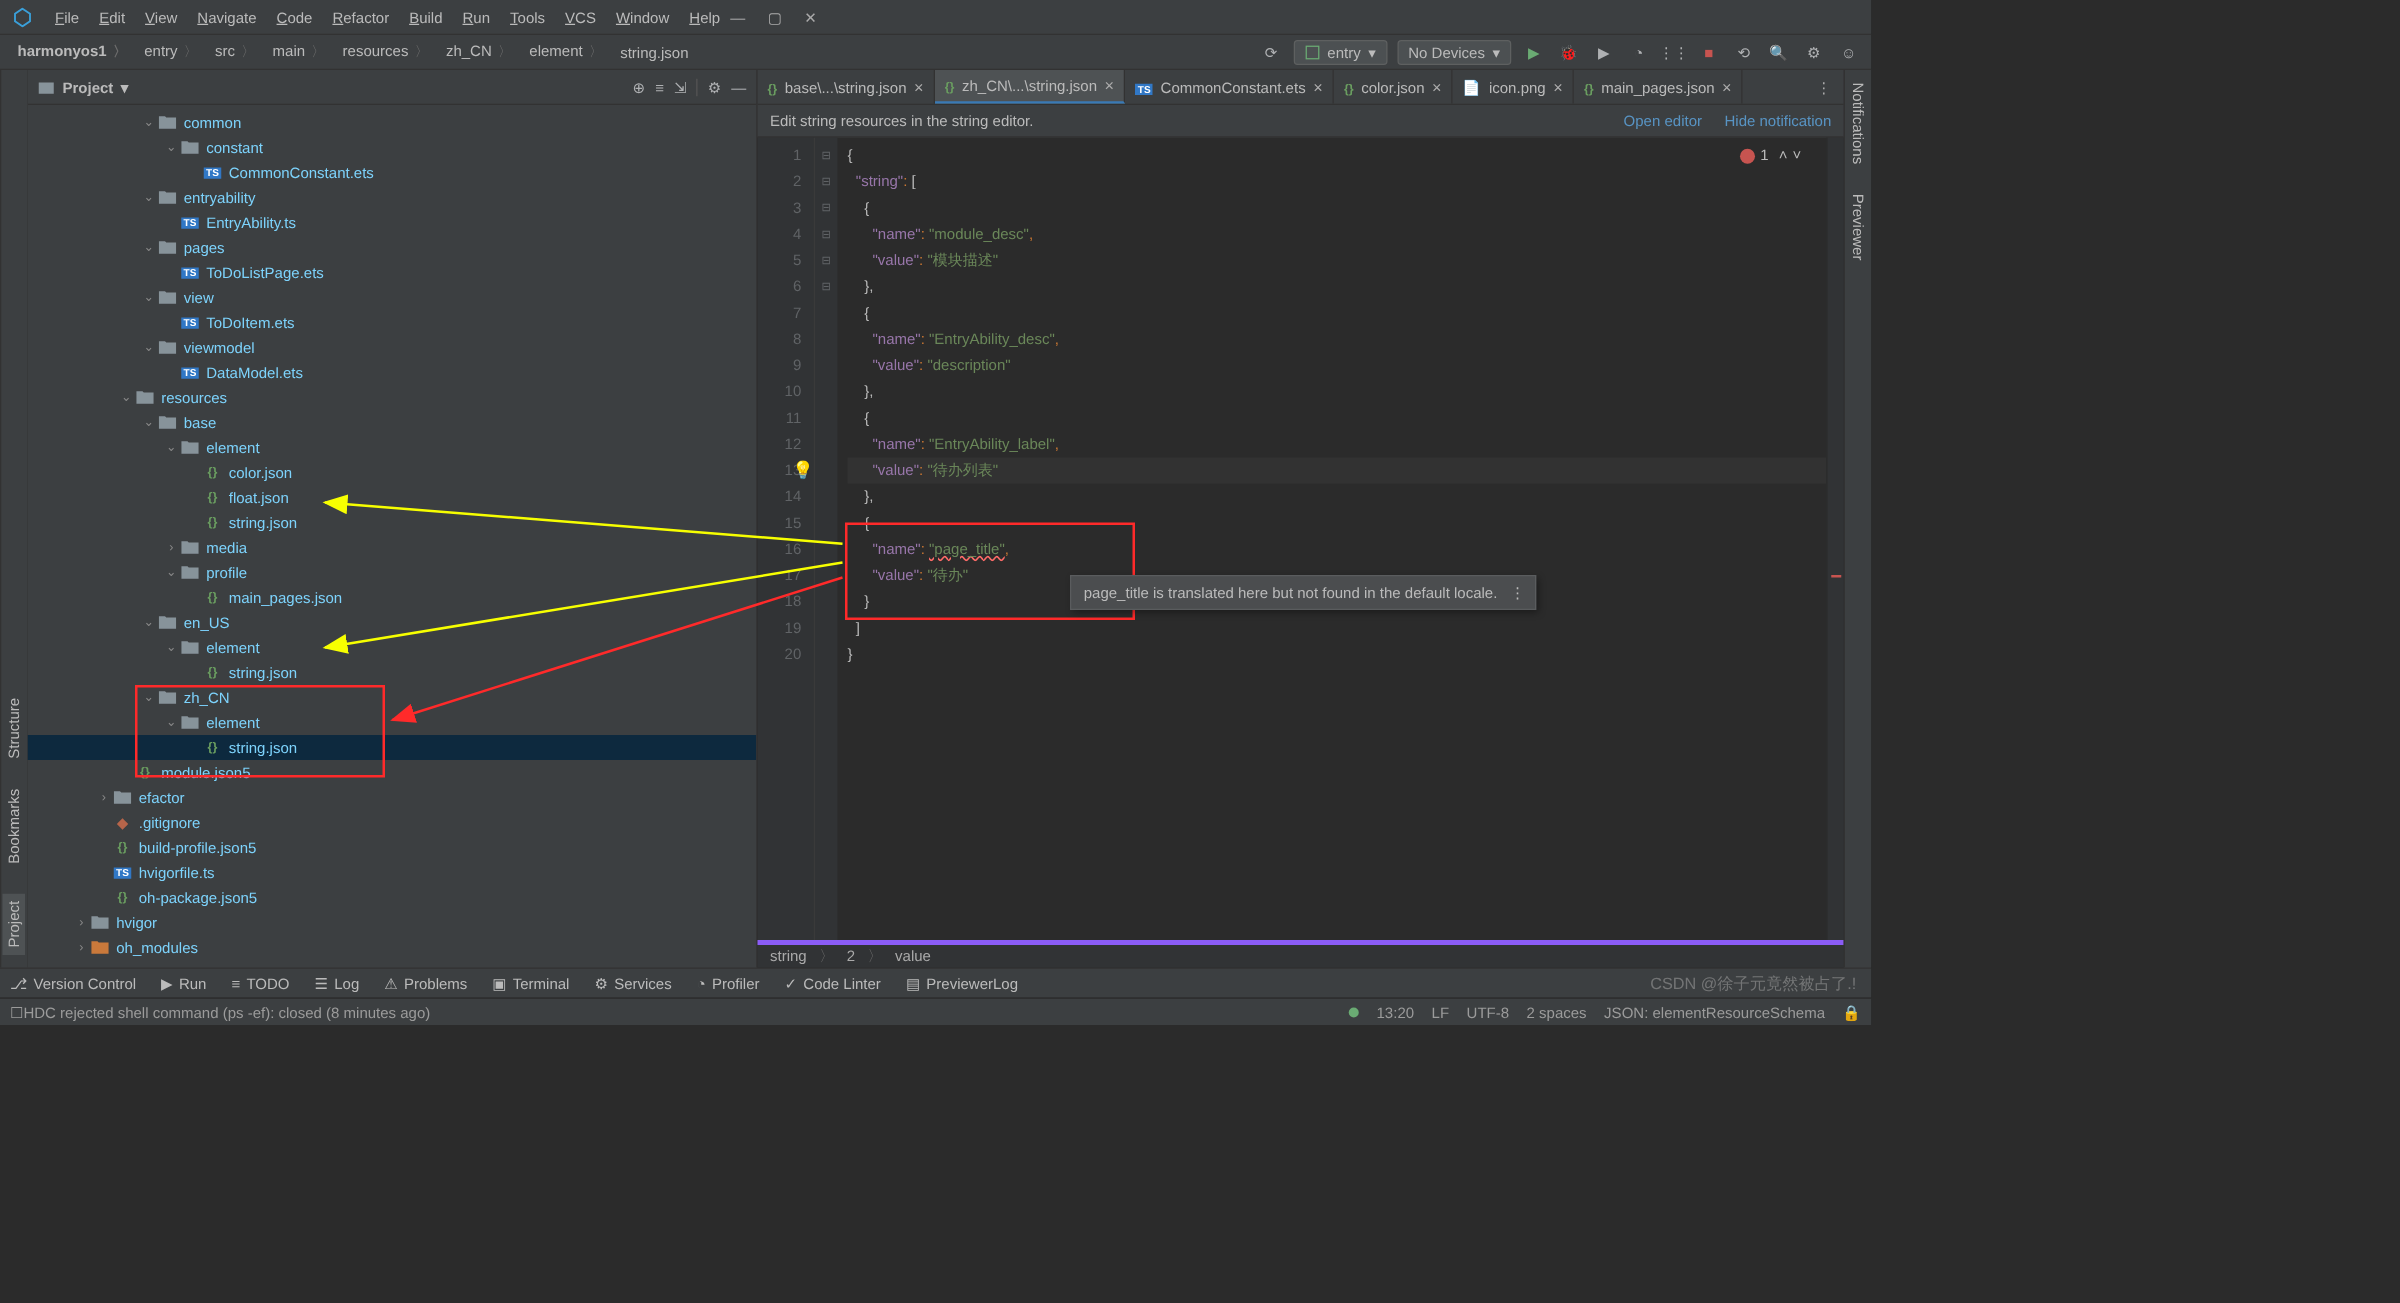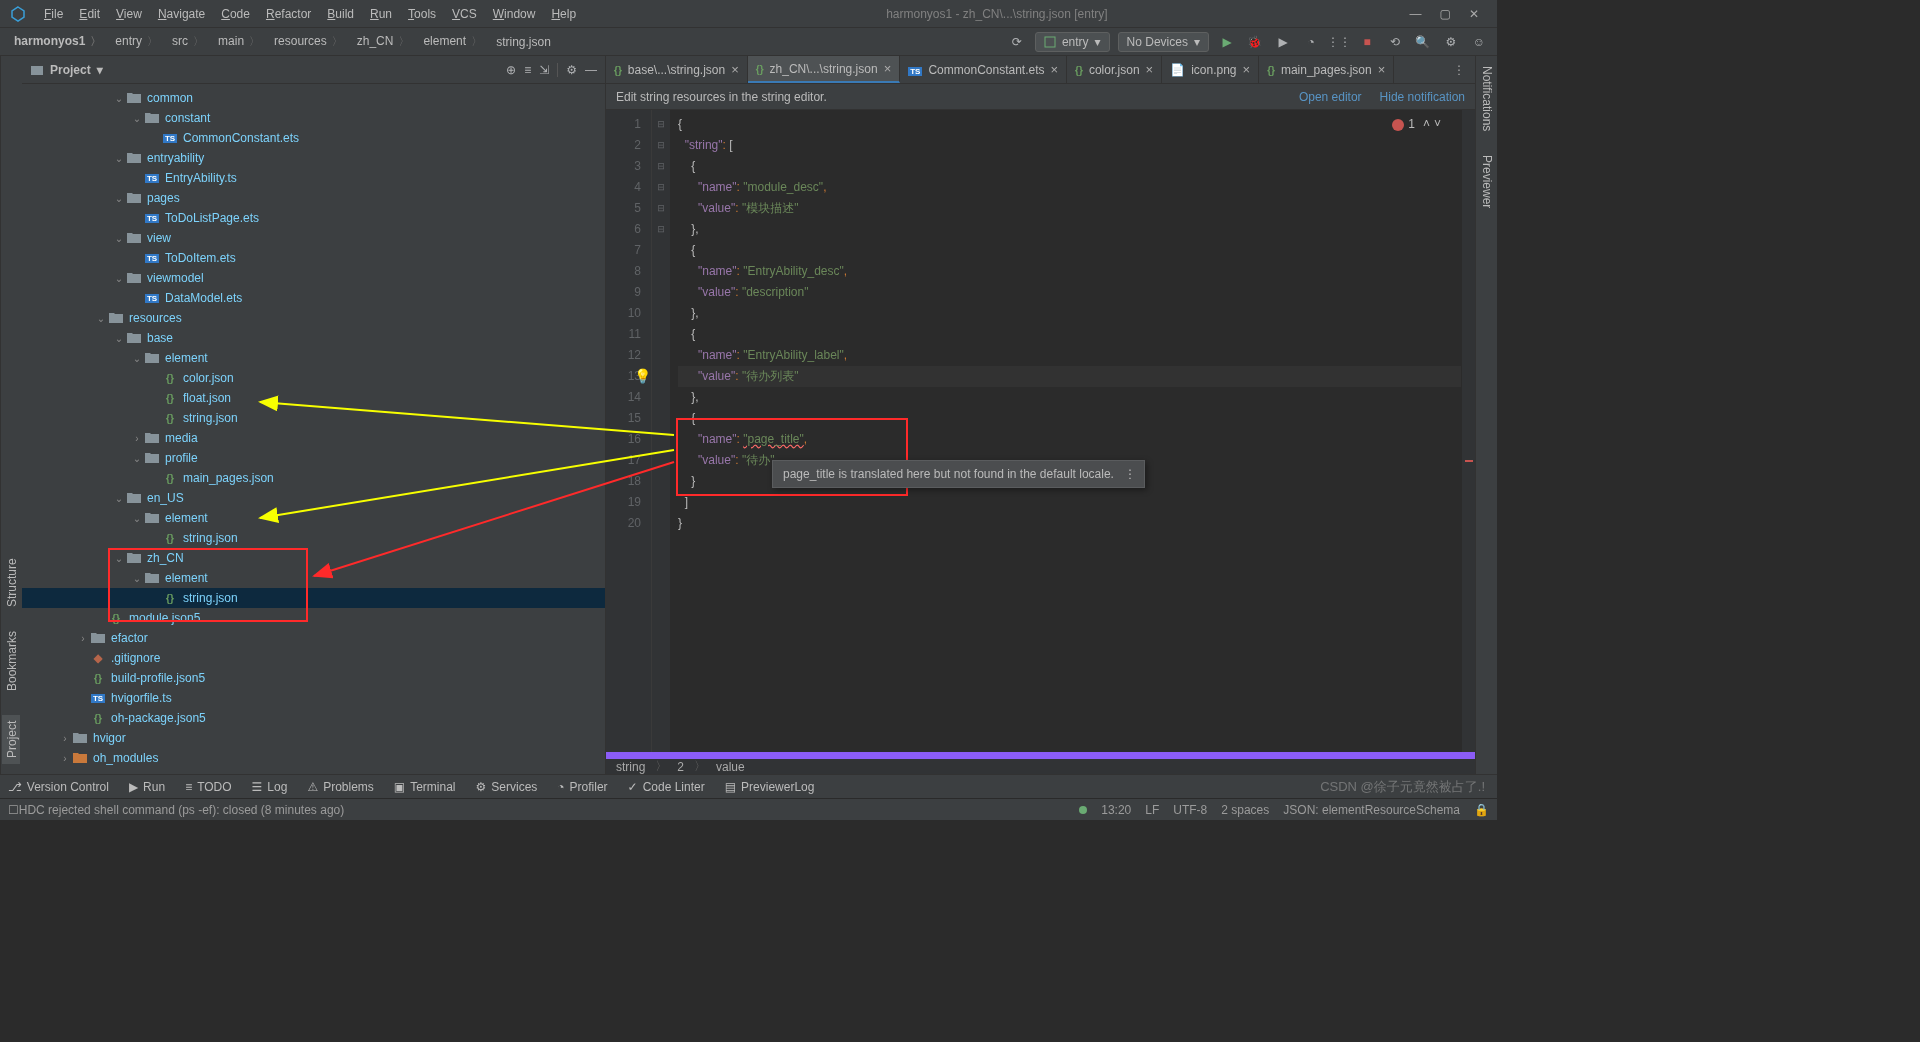--- a/index.html
+++ b/index.html
@@ -55,27 +55,27 @@
 .tok-key { color:#9876aa; }
 .tok-str { color:#6a8759; }
 .tok-punct { color:#cc7832; }
 .err-underline { text-decoration:underline wavy #ff6b68; }
 .bulb { position:absolute; left:-36px; color:#f0a732; font-size:14px; }
 .right-strip { width:14px; background:#313335; border-left:1px solid #2b2b2b; position:relative; }
 .err-count { position:absolute; right:20px; top:4px; display:flex; align-items:center; gap:4px; color:#bbbbbb; }
 .err-count .dot { width:12px; height:12px; border-radius:50%; background:#c75450; display:inline-block; }
 .red-mark { position:absolute; width:8px; height:2px; background:#c75450; right:2px; }
 
-.hint-pop { position:absolute; left:772px; top:460px; background:#4b4d4f; border:1px solid #5a5c5e; padding:6px 30px 6px 10px; color:#bbbbbb; z-index:50; display:flex; align-items:center; box-shadow:2px 2px 6px rgba(0,0,0,0.4); }
+.hint-pop { position:absolute; left:856px; top:460px; background:#4b4d4f; border:1px solid #5a5c5e; padding:6px 30px 6px 10px; color:#bbbbbb; z-index:50; display:flex; align-items:center; box-shadow:2px 2px 6px rgba(0,0,0,0.4); }
 .hint-pop .more { position:absolute; right:8px; color:#bbbbbb; }
 
 .annot-box { position:absolute; border:2px solid #ff2a2a; pointer-events:none; z-index:40; }
 .arrow-svg { position:absolute; pointer-events:none; z-index:39; }
 
-.code-breadcrumb { height:22px; border-top:7px solid #8b5cf6; display:flex; align-items:center; padding:0 10px; color:#aaaaaa; background:#313335; gap:4px; }
+.code-breadcrumb { height:22px; border-top:4px solid #8b5cf6; display:flex; align-items:center; padding:0 10px; color:#aaaaaa; background:#313335; gap:4px; }
 .code-breadcrumb span.sep { color:#666; margin:0 6px; }
 
 .bottom-tools { height:24px; background:#3c3f41; display:flex; align-items:center; padding:0 8px; gap:20px; border-top:1px solid #323232; color:#bbbbbb; }
 .bottom-tools .tool { display:flex; align-items:center; gap:5px; cursor:pointer; }
 
 .statusbar { height:22px; background:#3c3f41; display:flex; align-items:center; padding:0 8px; border-top:1px solid #2a2a2a; color:#9b9b9b; font-size:11px; }
 .statusbar .right { margin-left:auto; display:flex; align-items:center; gap:14px; }
 .watermark { position:absolute; right:12px; bottom:24px; color:#a0a0a0; opacity:0.55; font-size:13px; z-index:60; pointer-events:none; }
 </style>
 </head>
@@ -94,21 +94,20 @@
       <span class="menu-item"><u>N</u>avigate</span>
       <span class="menu-item"><u>C</u>ode</span>
       <span class="menu-item"><u>R</u>efactor</span>
       <span class="menu-item"><u>B</u>uild</span>
       <span class="menu-item"><u>R</u>un</span>
       <span class="menu-item"><u>T</u>ools</span>
       <span class="menu-item"><u>V</u>CS</span>
       <span class="menu-item"><u>W</u>indow</span>
       <span class="menu-item"><u>H</u>elp</span>
     </div>
-  <div class="title">harmonyos1 - zh_CN\...\string.json [entry]</div>
   <div class="win-ctrl">
     <span>—</span>
     <span>▢</span>
     <span>✕</span>
   </div>
 </div>
 
 <div class="navrow">
   <div class="breadcrumb" id="breadcrumb">
       <span class="crumb" style="font-weight: bold;">harmonyos1</span>

